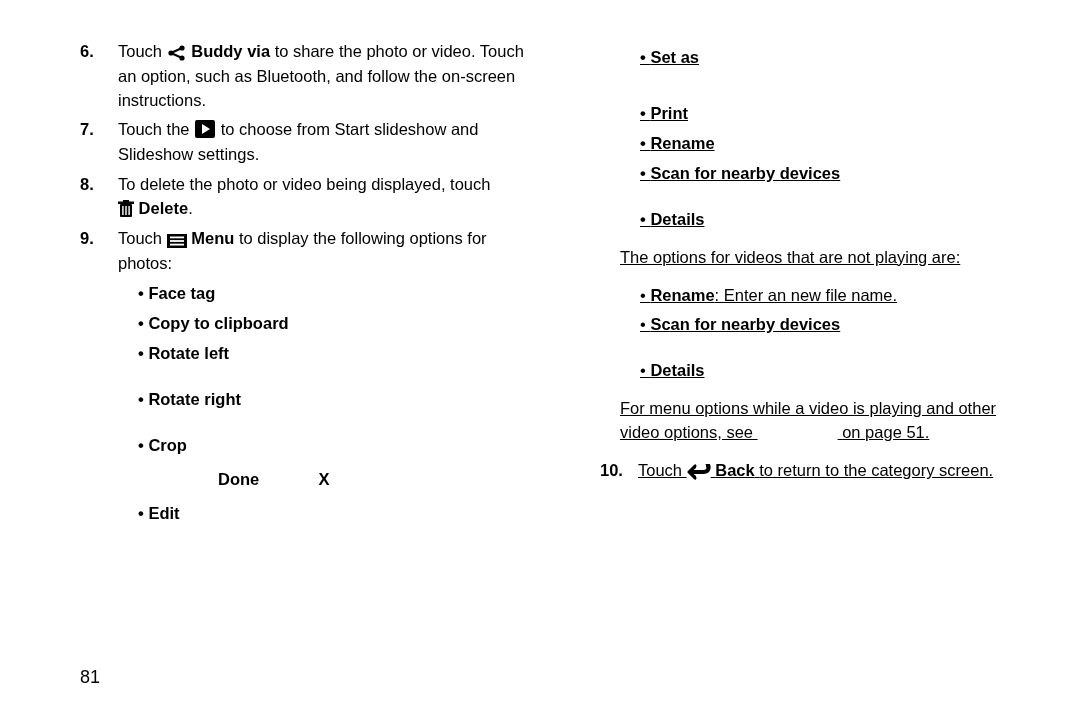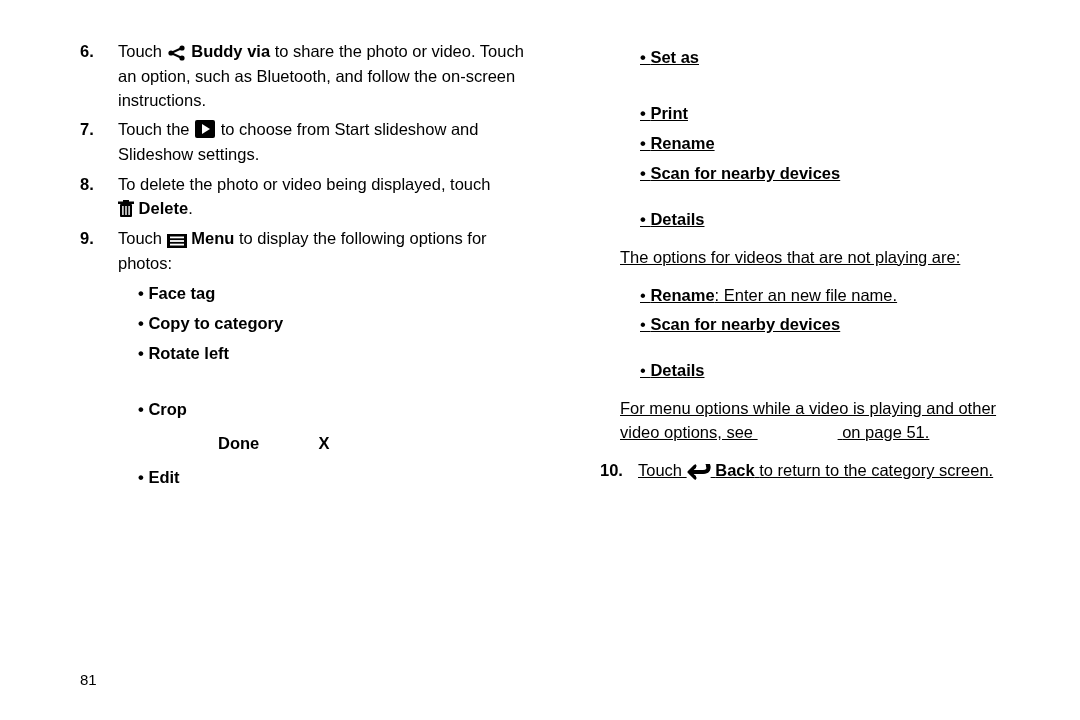--- a/index.html
+++ b/index.html
@@ -57,21 +57,21 @@
   .icon {
     display: inline-block;
     vertical-align: middle;
     position: relative;
   }
   svg { display: inline-block; vertical-align: -3px; }
   .pagenum {
     position: absolute;
     left: 80px;
     bottom: 32px;
-    font-size: 15px;
+    font-size: 18px;
   }
   .crop-sub {
     margin: 10px 0 10px 100px;
     font-weight: bold;
     font-family: "Arial Narrow", Arial, sans-serif;
     font-stretch: condensed;
   }
   .para { margin: 14px 0; }
   .gap { height: 10px; }
 </style>
@@ -136,24 +136,27 @@
             <rect x="3" y="2.5" width="14" height="1.8" fill="#fff"></rect>
             <rect x="3" y="6.1" width="14" height="1.8" fill="#fff"></rect>
             <rect x="3" y="9.7" width="14" height="1.8" fill="#fff"></rect>
           </svg>
         </span>
         <span class="b"> Menu</span>
         <span> to display the following options for photos:</span>
 
         <ul class="bul">
           <li class="b">Face tag</li>
-          <li class="b">Copy to category</li>
+          <li class="b">Copy to clipboard</li>
           <li class="b">Rotate left</li>
         </ul>
         <div class="gap"></div>
+        <ul class="bul">
+          <li class="b">Rotate right</li>
+        </ul>
         <div class="gap"></div>
         <ul class="bul">
           <li class="b">Crop</li>
         </ul>
         <div class="crop-sub">
           <span>Done</span>
           <span style="display:inline-block;width:50px"></span>
           <span>X</span>
         </div>
         <ul class="bul">

